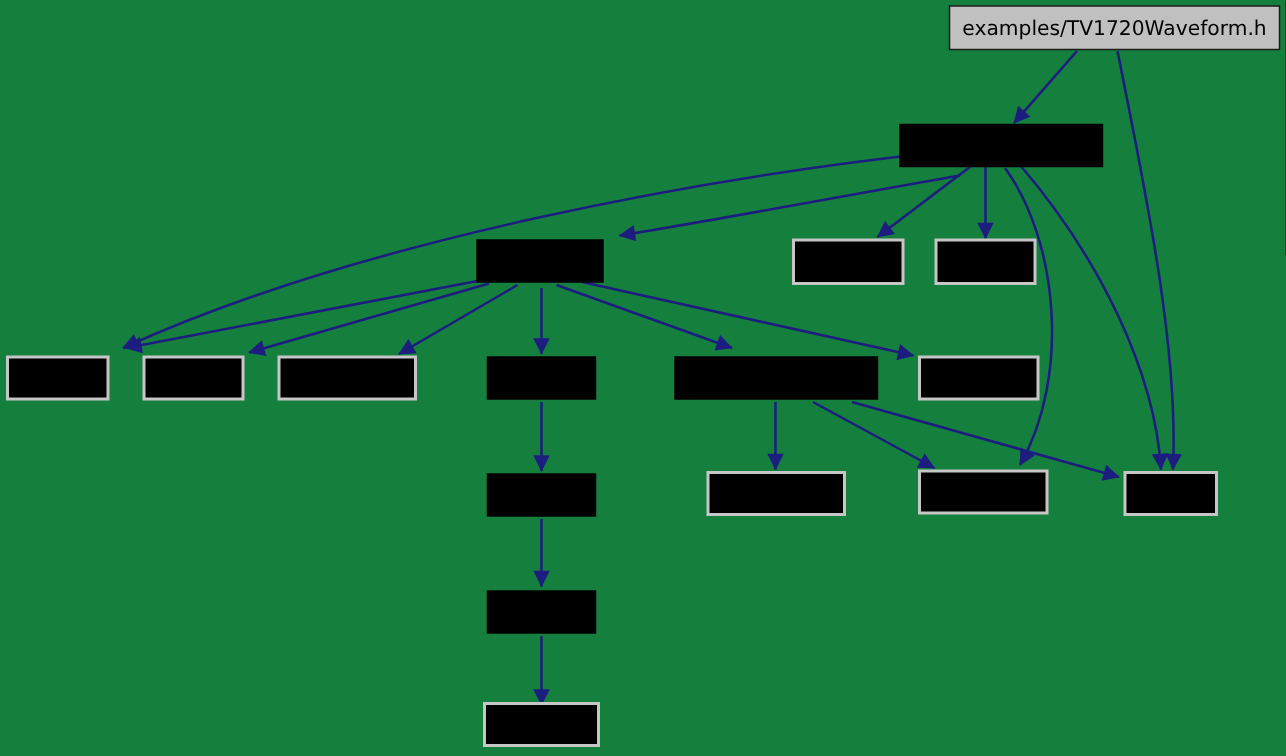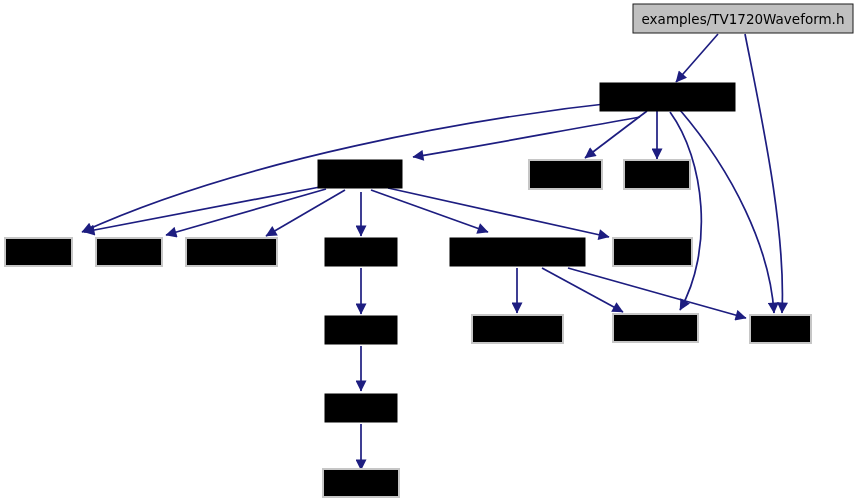--- a/index.html
+++ b/index.html
@@ -5,21 +5,21 @@
   html, body { margin: 0; padding: 0; }
   body {
     width: 857px; height: 504px;
     background: #000000;
     overflow: hidden;
     font-family: "DejaVu Sans", sans-serif;
   }
   .stage {
     position: relative;
     width: 857px; height: 504px;
-    background: #ffffff;
+    background: #15803d;
     text-align: center;
   }
   .stage svg { position: absolute; left: 0; top: 0; }
   text.root-label {
     font-family: "DejaVu Sans", sans-serif;
     font-size: 13.5px;
   }
 </style>
 </head>
 <body>

